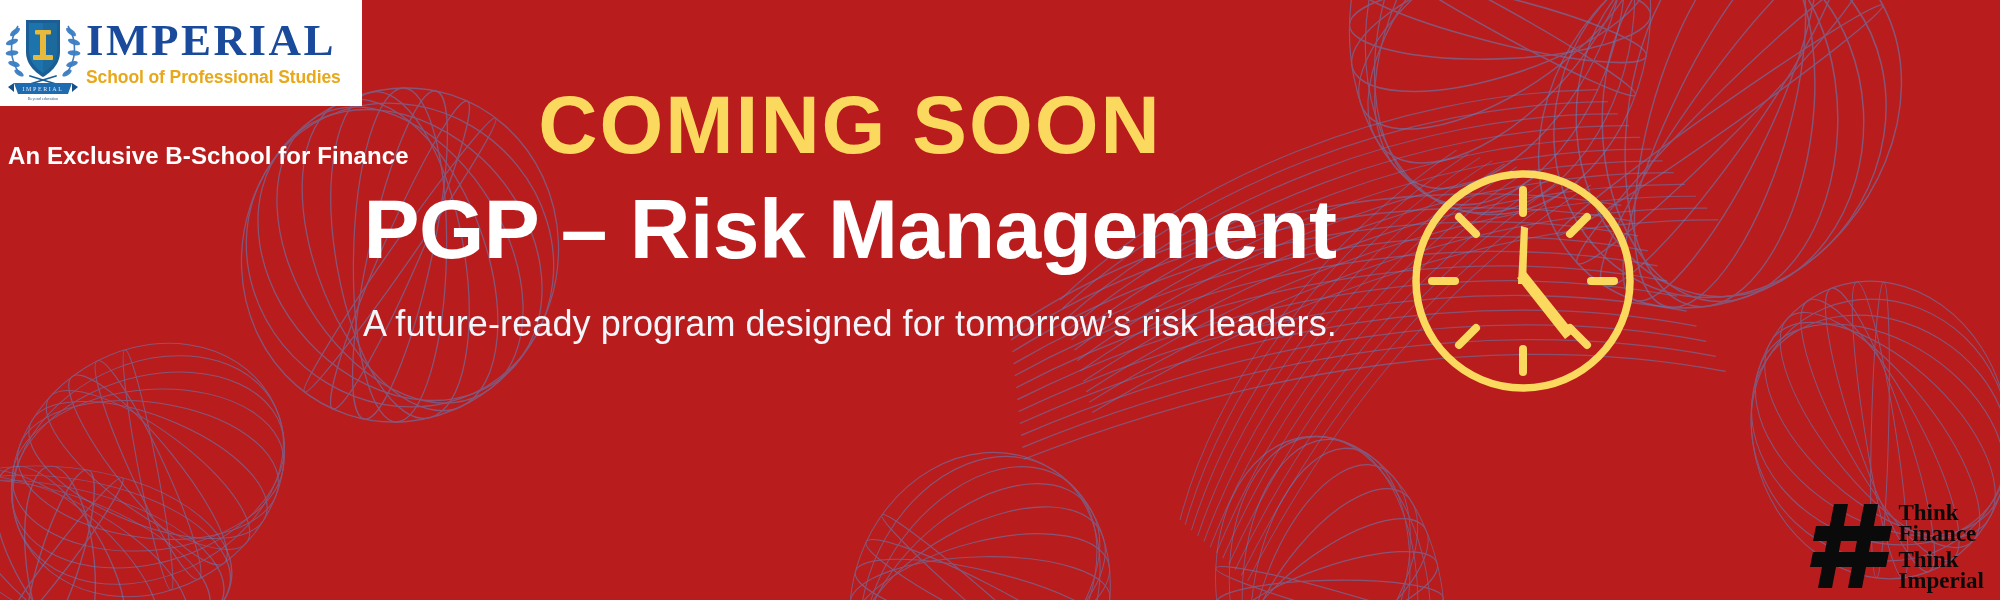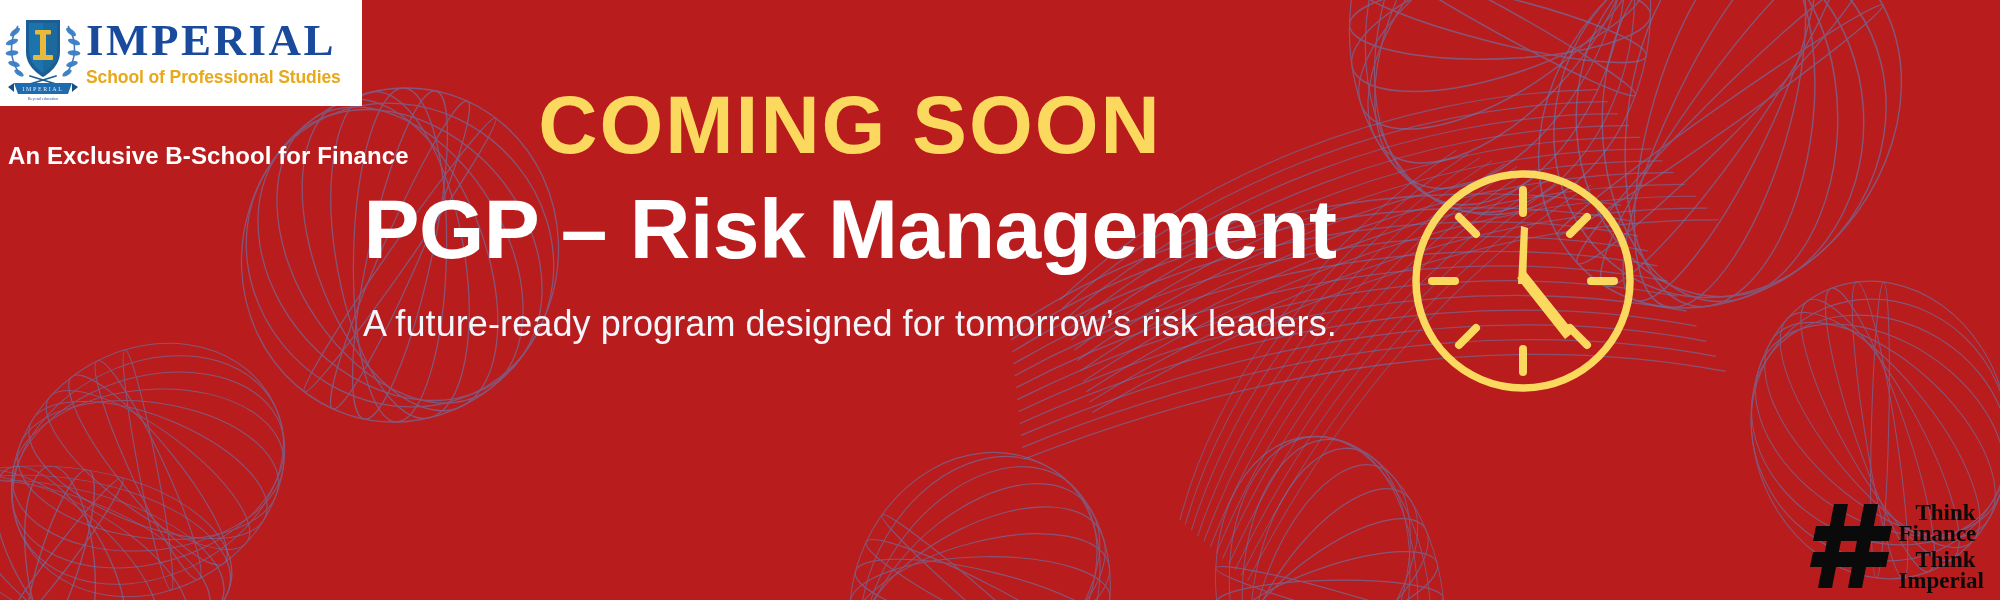--- a/index.html
+++ b/index.html
@@ -96,21 +96,21 @@
     display:flex; align-items:center;
     z-index:6;
   }
   #hash-glyph { width:86px; height:92px; flex:0 0 86px; }
   #hash-words {
     font-family:"Liberation Serif", serif;
     color:#0a0a0a;
     margin-left:2px;
     line-height:1;
   }
-  .hash-small { font-size:23px; font-weight:700; display:block;margin-left:17px; }
+  .hash-small { font-size:23px; font-weight:700; display:block; }
   .hash-big   { font-size:23px; font-weight:700; display:block; margin-top:-2px; }
   .hash-row2  { margin-top:3px; }
 </style>
 </head>
 <body>
 
 <div id="banner">
 
   <svg id="bg-deco" viewBox="0 0 2000 600" preserveAspectRatio="none" aria-hidden="true">
     <defs>

